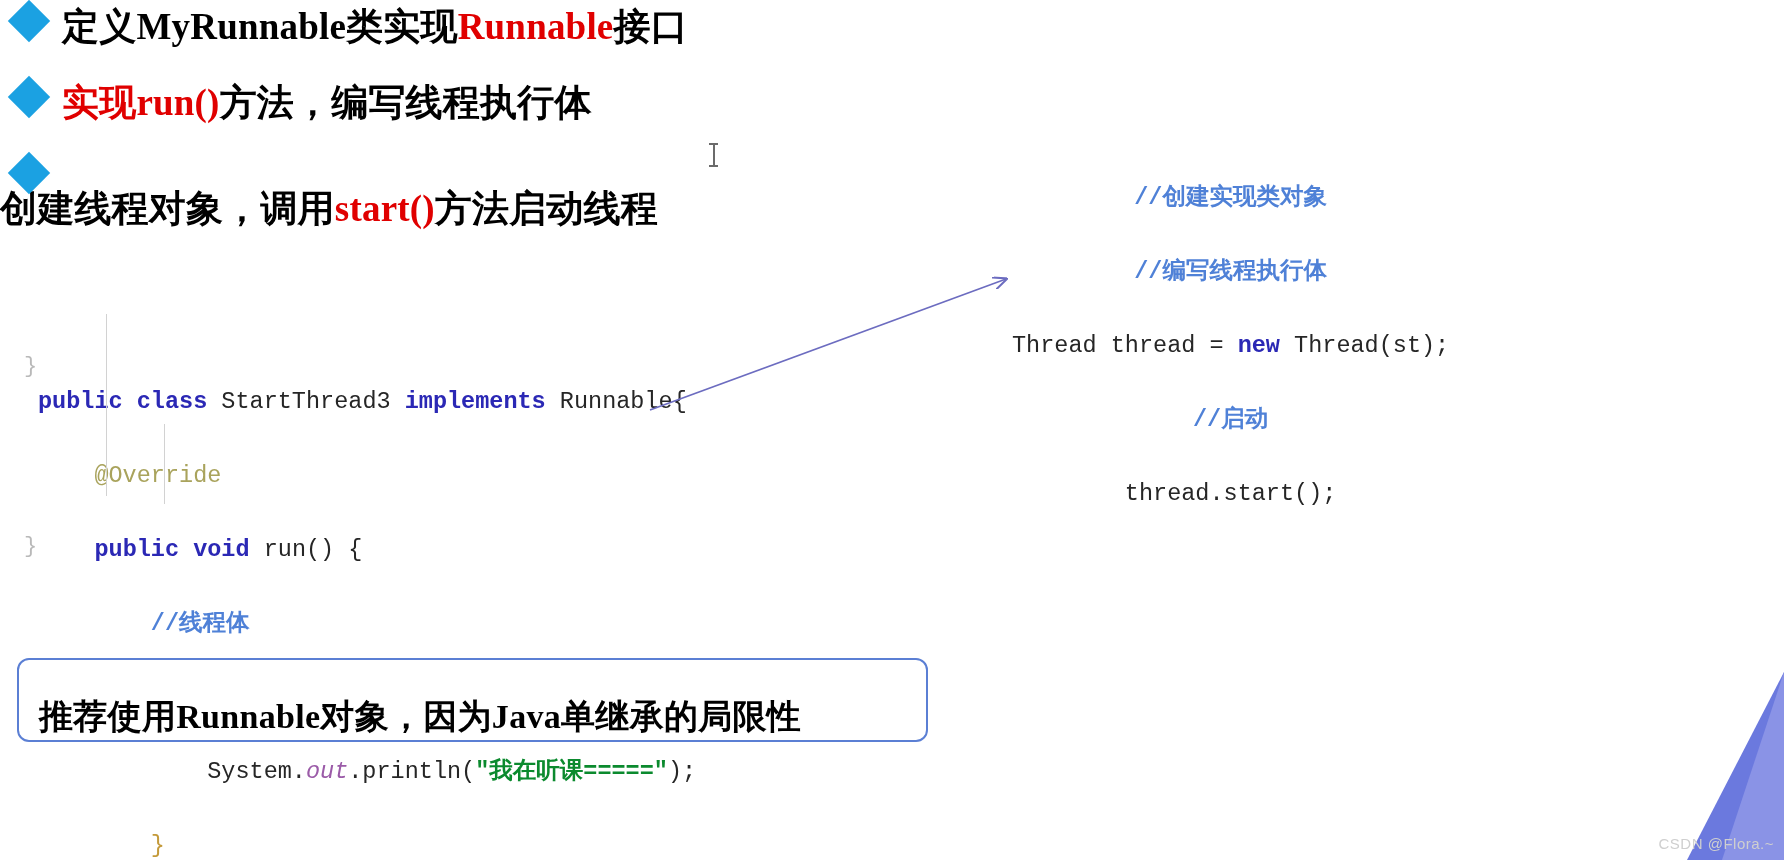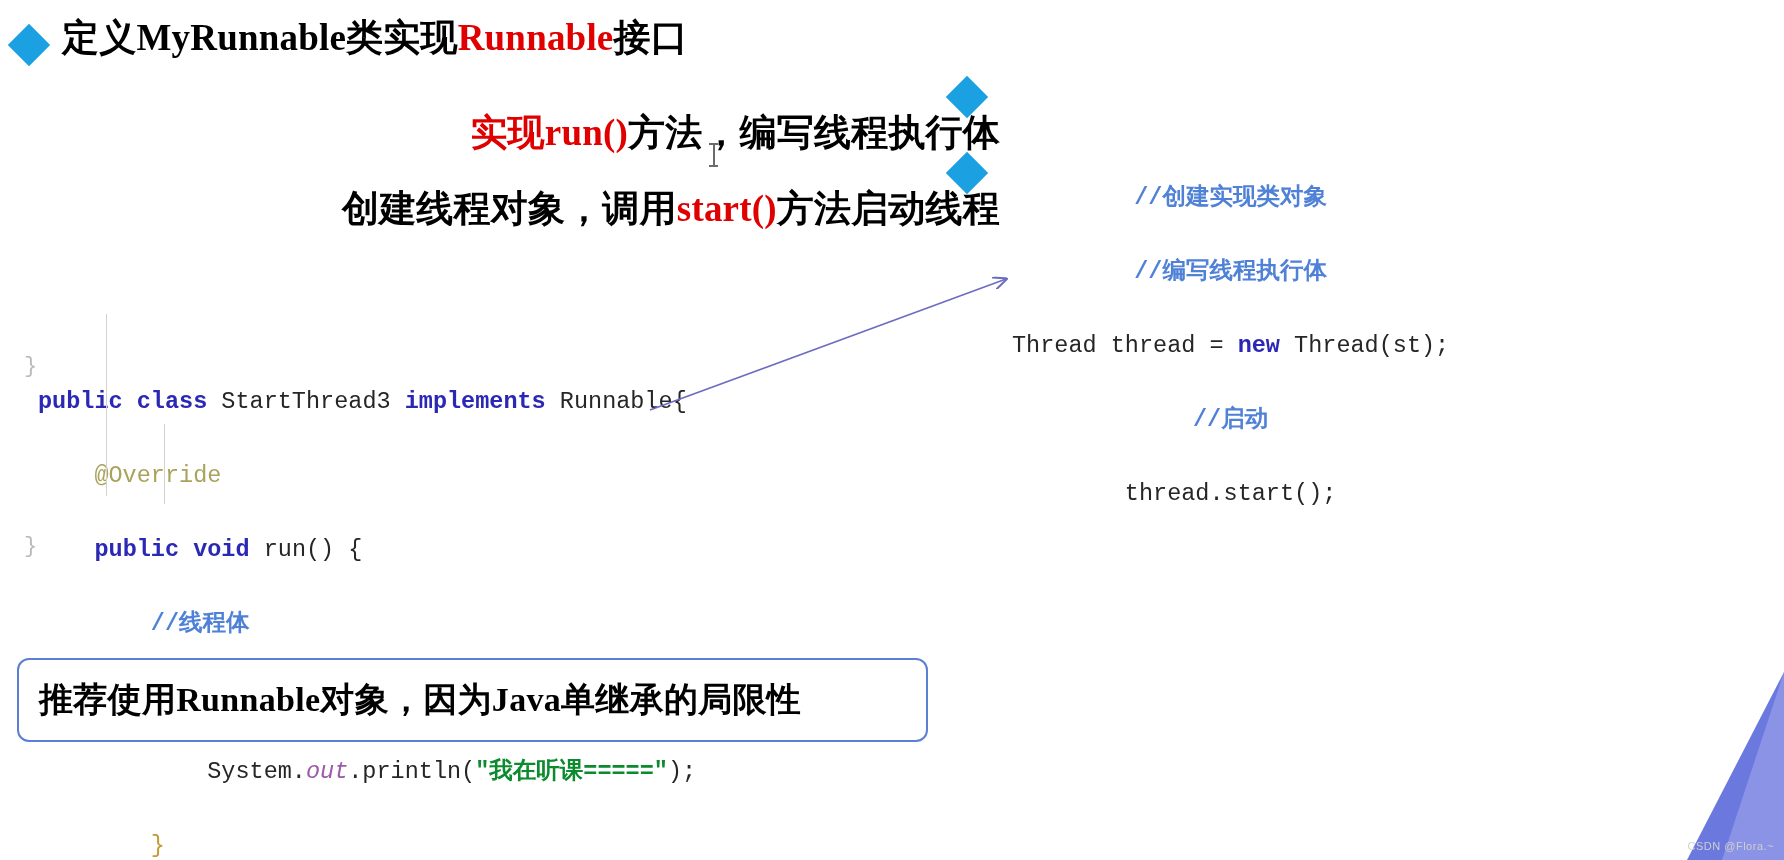--- a/index.html
+++ b/index.html
@@ -16,26 +16,26 @@
   }
 
   
   #bullets {
     position: absolute;
     left: 0; top: 0;
     width: 1000px;
   }
   .bullet-row {
     display: flex;
-    align-items: flex-end;
+    align-items: flex-start;
     margin-bottom: 22px;
     height: 54px;
   }
   .bullet-row:nth-child(1) { margin-top: 6px; }
-  .bullet-row:nth-child(2) { margin-top: 20px; flex-direction: column; }
+  .bullet-row:nth-child(2) { margin-top: 20px; }
   .bullet-row:nth-child(3) { margin-top: 22px; flex-direction: column; }
 
   .diamond-icon {
     width: 30px; height: 30px;
     flex: 0 0 30px;
     margin-left: 14px;
     margin-right: 18px;
     background: #1BA1E2;
     transform: rotate(45deg);
   }
@@ -122,21 +122,21 @@
 
   
   #callout-box {
     position: absolute;
     left: 17px; top: 658px;
     width: 911px; height: 84px;
     border: 2px solid #5B7FD4;
     border-radius: 12px;
     background: #ffffff;
     display: flex;
-    align-items: center;
+    align-items: flex-end;
   }
   #callout-text {
     font-family: "Liberation Serif", "DejaVu Serif", serif;
     font-weight: bold;
     font-size: 34px;
     color: #000000;
     padding-left: 20px;
     white-space: nowrap;
     letter-spacing: 0.3px;
   }
@@ -155,21 +155,21 @@
     width: 0; height: 0;
     border-left: 62px solid transparent;
     border-bottom: 188px solid #8A93E6;
   }
 
   
   #watermark {
     position: absolute;
     right: 10px; bottom: 8px;
     font-family: "Liberation Sans", sans-serif;
-    font-size: 11px;
+    font-size: 15px;
     color: #cfcfcf;
     letter-spacing: 0.5px;
     z-index: 5;
   }
 </style>
 </head>
 <body>
 
 <div id="bullets">
 

